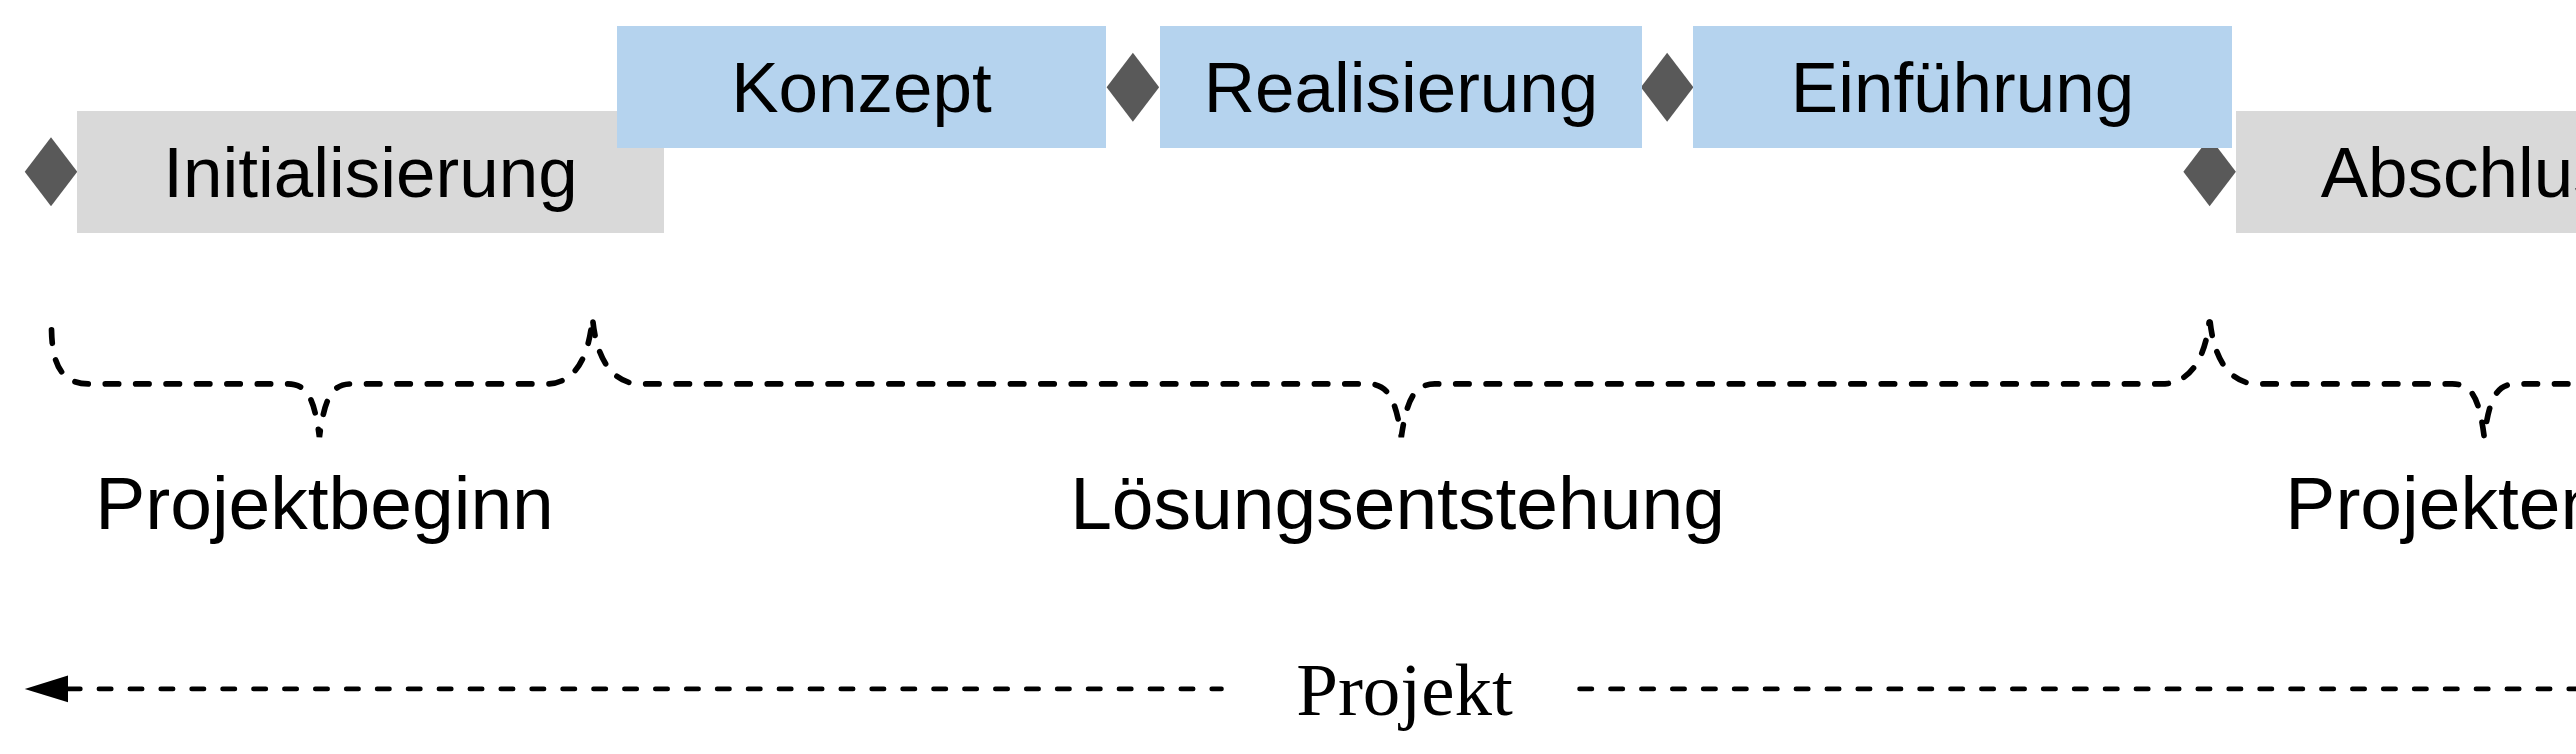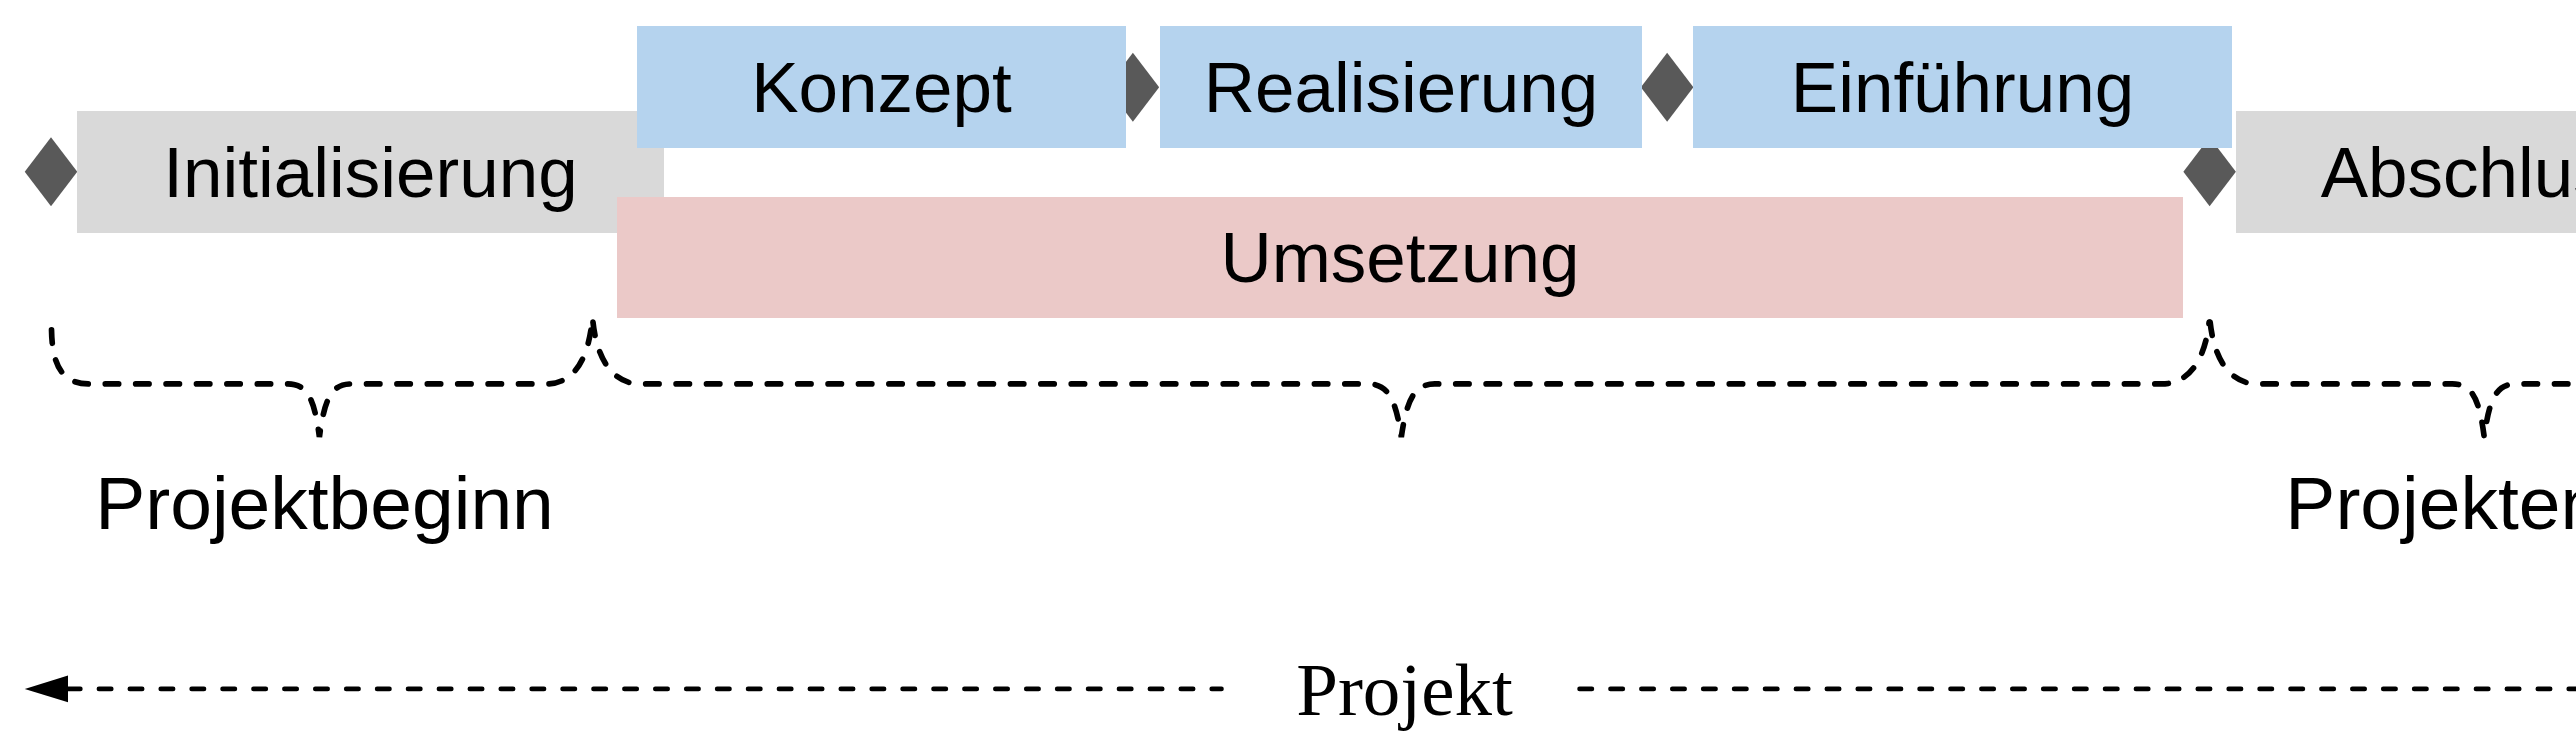--- a/index.html
+++ b/index.html
@@ -56,44 +56,44 @@
     <line class="tline" x1="132" y1="1337" x2="2371" y2="1337"></line>
     <line class="tline" x1="3066" y1="1337" x2="5301" y2="1337"></line>
     <polygon class="ahead" points="48,1337 132,1311 132,1363"></polygon>
     <polygon class="ahead" points="5385,1337 5301,1311 5301,1363"></polygon>
   </svg>
 
   <div class="box gray" style="left:77px;top:111px;width:587px;height:122px;">
     <span>Initialisierung</span>
   </div>
 
-  <div class="box blue" style="left:617px;top:26px;width:489px;height:122px;margin-left:20px;">
+  <div class="box blue" style="left:617px;top:26px;width:489px;height:122px;">
     <span>Konzept</span>
   </div>
 
   <div class="box blue" style="left:1160px;top:26px;width:482px;height:122px;text-align:right;">
     <span>Realisierung</span>
   </div>
 
   <div class="box blue" style="left:1693px;top:26px;width:539px;height:122px;">
     <span>Einführung</span>
   </div>
 
   <div class="box gray" style="left:2236px;top:111px;width:493px;height:122px;">
     <span>Abschluss</span>
   </div>
 
-  <div class="box pink" style="left:617px;top:197px;width:1566px;height:121px;">
-    <span>Umsetzung</span>
-  </div>
 
   <div class="slabel" style="left:-36px;top:459px;width:721px;height:88px;">
     <span>Projektbeginn</span>
   </div>
 
+  <div class="slabel" style="left:1037px;top:459px;width:721px;height:88px;">
+    <span>Lösungsentstehung</span>
+  </div>
 
   <div class="slabel" style="left:2125px;top:459px;width:721px;height:88px;">
     <span>Projektende</span>
   </div>
 
   <div class="slabel" style="left:1224px;top:645px;width:361px;height:88px;font-family:Liberation Serif, serif;">
     <span>Projekt</span>
   </div>
 
 </div>

